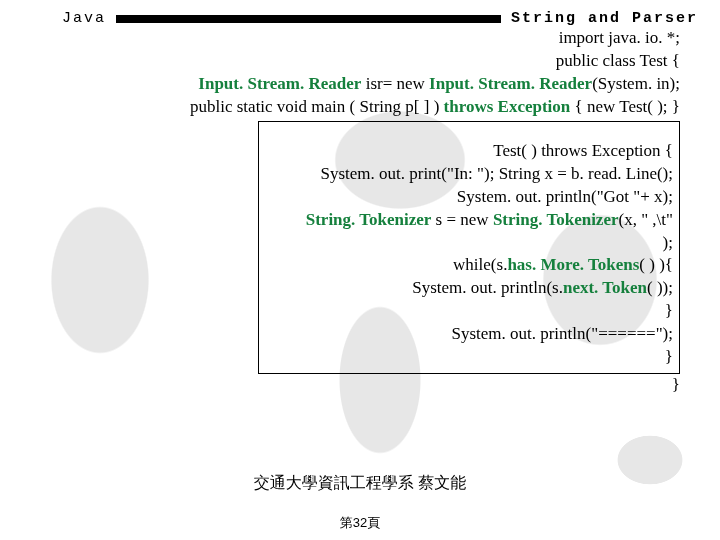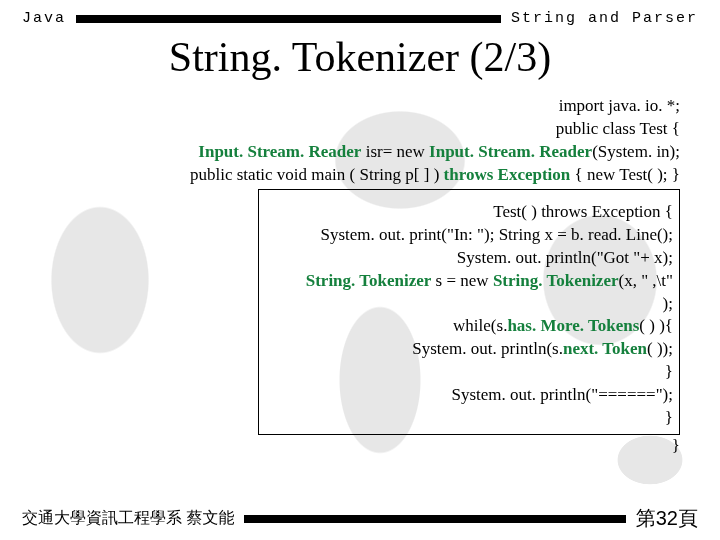--- a/index.html
+++ b/index.html
@@ -23,37 +23,39 @@
       radial-gradient(ellipse 100px 180px at 380px 380px, #444 40%, transparent 41%),
       radial-gradient(ellipse 140px 160px at 600px 280px, #444 40%, transparent 41%),
       radial-gradient(ellipse 80px 60px at 650px 460px, #444 40%, transparent 41%);
   }
   .content { position: relative; z-index: 1; }
   .topbar {
     display: flex;
     align-items: center;
     padding: 10px 22px 0 22px;
     gap: 10px;
+    margin-left: 40px;
   }
   .top-left {
     font-family: "Courier New", monospace;
     font-size: 15px;
     letter-spacing: 2px;
     white-space: nowrap;
   }
   .top-rule {
     flex: 1;
     height: 8px;
     background: #000;
   }
   .top-right {
     font-family: "Courier New", monospace;
     font-size: 15px;
     letter-spacing: 2px;
     white-space: nowrap;
+    font-weight: bold;
   }
   .title {
     text-align: center;
     font-size: 42px;
     font-family: "Times New Roman", serif;
     margin: 6px 0 14px 0;
   }
   .code {
     padding: 0 40px 0 40px;
     font-family: "Times New Roman", serif;
@@ -61,63 +63,63 @@
     line-height: 1.35;
     text-align: right;
   }
   .code .ind1 { padding-left: 48px; display: block; }
   .code .ind2 { padding-left: 96px; display: block; }
   .red { color: #15803d; }
   .b { font-weight: bold; }
   .box {
     border: 1px solid #000;
     margin: 2px 0 0 0;
-    padding: 11px 6px 4px 4px;
+    padding: 18px 6px 4px 4px;
     display: inline-block;
     width: 410px;
   }
   .bottombar {
     position: absolute;
     bottom: 8px;
     left: 0; right: 0;
     display: flex;
     align-items: center;
     padding: 0 22px;
     gap: 10px;
+    flex-direction: column;
   }
   .bot-left {
     font-family: "Microsoft JhengHei", "PMingLiU", sans-serif;
     font-size: 16px;
     white-space: nowrap;
   }
   .bot-rule {
     flex: 1;
     height: 8px;
     background: #000;
   }
   .bot-right {
     font-family: "Microsoft JhengHei", "PMingLiU", sans-serif;
-    font-size: 20px;
+    font-size: 13px;
     white-space: nowrap;
   }
 </style>
 </head>
 <body>
 
 <div class="bg-map"></div>
 
 <div class="content">
 
   <div class="topbar">
     <span class="top-left">Java</span>
     <div class="top-rule"></div>
     <span class="top-right">String and Parser</span>
   </div>
 
-  <div class="title">String. Tokenizer (2/3)</div>
 
   <div class="code">
     <div>import java. io. *;</div>
     <div>public class Test {</div>
     <span class="ind1">
       <span class="red b">Input. Stream. Reader</span><span> isr= new </span><span class="red b">Input. Stream. Reader</span><span>(System. in);</span>
     </span>
     <div>
       <span>public static void main ( String p[ ] ) </span> <span class="red b">throws</span>  <span class="red b">Exception</span><span> {   new Test( );  }</span>
     </div>

